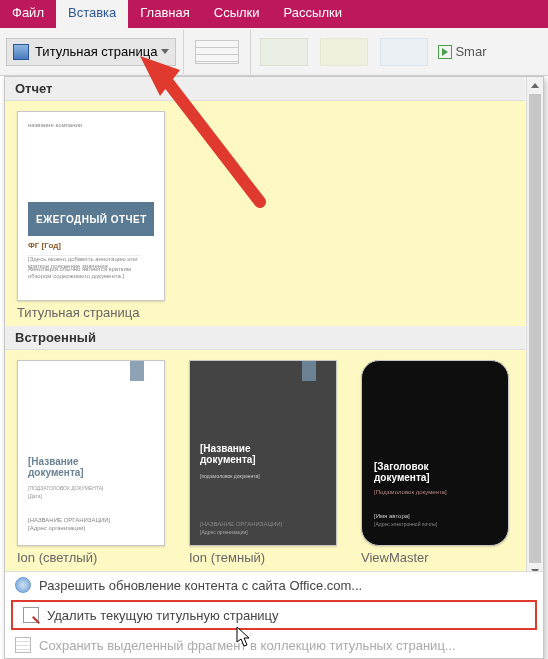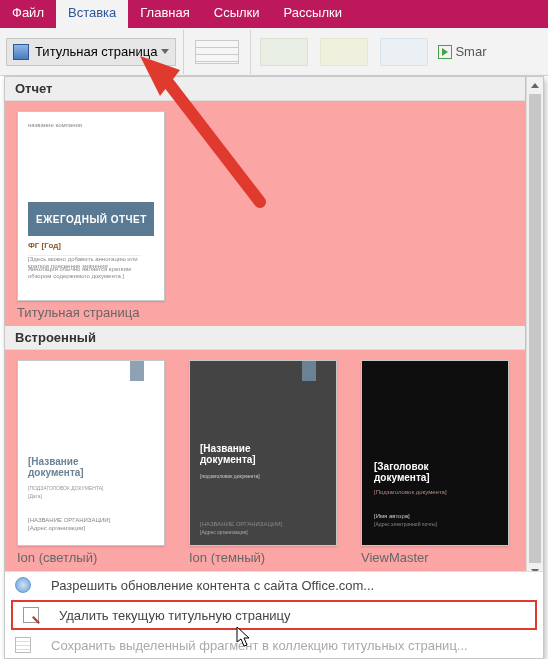--- a/index.html
+++ b/index.html
@@ -16,21 +16,21 @@
   .divider-v { width: 1px; height: 44px; background: #d4d4d4; margin: 0 3px; }
   .ghost-icon { width: 48px; height: 28px; margin: 0 6px; opacity: 0.25; position: relative; }
   .ghost-icon.table::before { content:""; position:absolute; inset:2px; border:1px solid #555; background: repeating-linear-gradient(#fff,#fff 6px,#555 6px,#555 7px), repeating-linear-gradient(90deg,#fff,#fff 10px,#555 10px,#555 11px); }
   .ghost-icon.pic { background:#cfe0b8; border:1px solid #9ab36f; }
   .ghost-icon.online { background:#e8e8a8; border:1px solid #c9c96f; }
   .ghost-icon.shapes { background:#d6e8f7; border:1px solid #8fb7e3; }
   .smart-label { color:#555; margin-left:4px; display:flex; align-items:center; }
   .smart-label .sq { width:14px; height:14px; border:1px solid #4aa04a; display:inline-flex; align-items:center; justify-content:center; margin-right:3px; }
   .smart-label .sq::before { content:""; width:0;height:0;border-left:4px solid transparent;border-right:4px solid transparent;border-top:6px solid #4aa04a; transform: rotate(-90deg); }
 
-  .gallery { position:absolute; left:4px; top:76px; right:4px; bottom:0; background:#fca5a5; border:1px solid #c7c7c7; box-shadow:2px 3px 6px rgba(0,0,0,0.25); }
+  .gallery { position:absolute; left:4px; top:76px; right:4px; bottom:0; background:#fef9c3; border:1px solid #c7c7c7; box-shadow:2px 3px 6px rgba(0,0,0,0.25); }
   .gallery .section-head { background:#eee; color:#333; font-weight:600; padding:4px 10px; border-bottom:1px solid #ddd; }
   .scroll-area { position:absolute; top:0; bottom:78px; left:0; right:18px; overflow:hidden; }
   .vscroll { position:absolute; top:0; bottom:78px; right:0; width:17px; background:#f1f1f1; border-left:1px solid #ddd; }
   .vscroll .arrow { height:17px; background:#f1f1f1; display:flex; align-items:center; justify-content:center; }
   .vscroll .arrow::before { content:""; border-left:4px solid transparent; border-right:4px solid transparent; }
   .vscroll .arrow.up::before { border-bottom:5px solid #666; }
   .vscroll .arrow.down::before { border-top:5px solid #666; position: relative; }
   .vscroll .thumb { position:absolute; top:17px; bottom:17px; left:2px; right:2px; background:#c7c7c7; }
 
   .tiles { display:flex; gap:24px; padding:10px 12px 6px; }
@@ -57,28 +57,28 @@
   .tb-light .b1 { bottom:22px; } .tb-light .b2 { bottom:14px; }
 
   .tb-dark { background:#444; }
   .tb-dark .mk { position:absolute; top:0; right:20px; width:14px; height:20px; background:#6a8293; }
   .tb-dark .title { position:absolute; left:10px; top:80px; color:#fff; font-size:10px; font-weight:600; background:#444; padding:2px 0; width:78px; }
   .tb-dark .small { position:absolute; left:10px; font-size:5px; color:#ccc; }
   .tb-dark .small.a { top:112px; }
   .tb-dark .bl { position:absolute; left:10px; font-size:6px; color:#888; bottom:18px; }
   .tb-dark .bl2 { bottom:10px; font-size:5px; color:#aaa; position:absolute; left:10px; }
 
-  .tb-black { background:#0e0e0e; }
+  .tb-black { background:#0e0e0e;border-radius:18px; }
   .tb-black .title { position:absolute; left:12px; top:100px; color:#fff; font-size:10px; font-weight:600; width:80px; }
   .tb-black .small { position:absolute; left:12px; top:128px; font-size:6px; color:#b88; }
   .tb-black .bl { position:absolute; left:12px; bottom:26px; font-size:6px; color:#ccc; }
   .tb-black .bl2 { position:absolute; left:12px; bottom:18px; font-size:5px; color:#888; }
 
   .footer { position:absolute; left:0; right:0; bottom:0; background:#fff; border-top:1px solid #ddd; }
-  .footer .item { display:flex; align-items:center; gap:20px; padding:5px 10px; color:#444; font-size:13px; }
+  .footer .item { display:flex; align-items:center; gap:8px; padding:5px 10px; color:#444; font-size:13px; }
   .footer .item.disabled { color:#aaa; }
   .footer .item .ic { width:16px; height:16px; position:relative; }
   .footer .item .ic.page { border:1px solid #999; background:#fff; }
   .footer .item .ic.page::after { content:""; position:absolute; right:-2px; bottom:-2px; width:8px;height:8px; background:#c0392b; clip-path: polygon(20% 0,100% 80%,80% 100%,0 20%); }
   .footer .item .ic.save { border:1px solid #bbb; background:repeating-linear-gradient(#fff,#fff 3px,#ddd 3px,#ddd 4px); }
   .footer .highlight { border:2px solid #e03a2f; margin:2px 6px; }
 
   .arrow-annot { position:absolute; pointer-events:none; z-index:50; }
 
   .cursor { position:absolute; width:16px; height:22px; z-index:60; pointer-events:none; }

